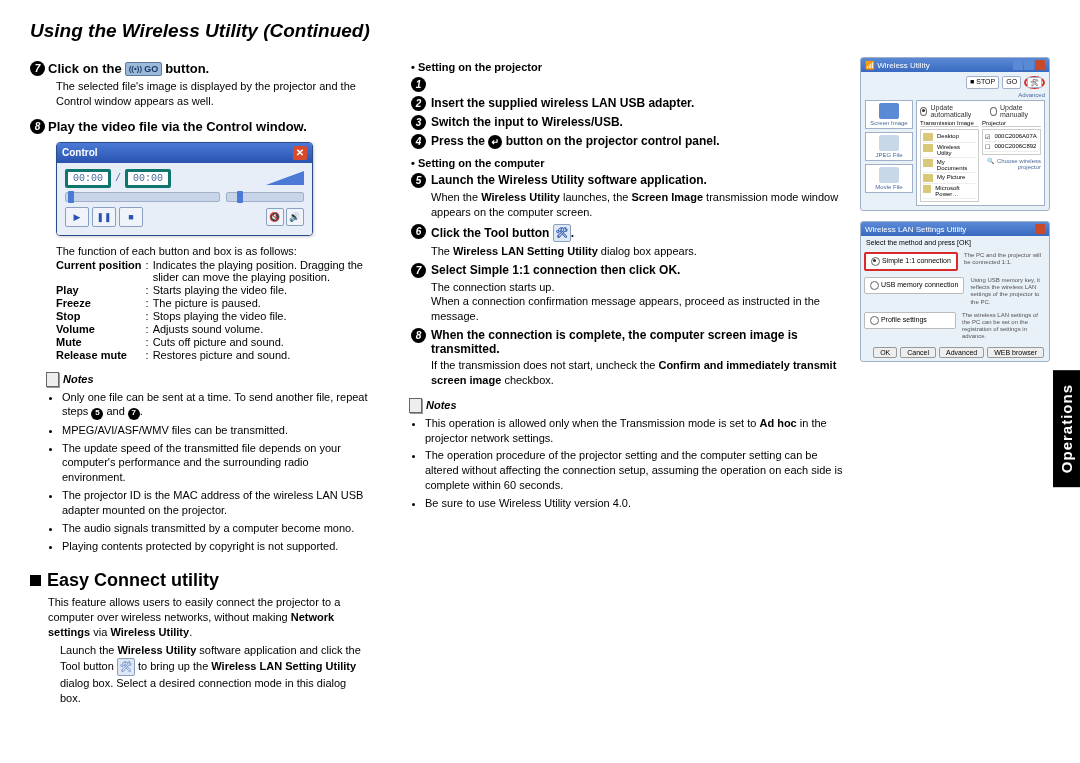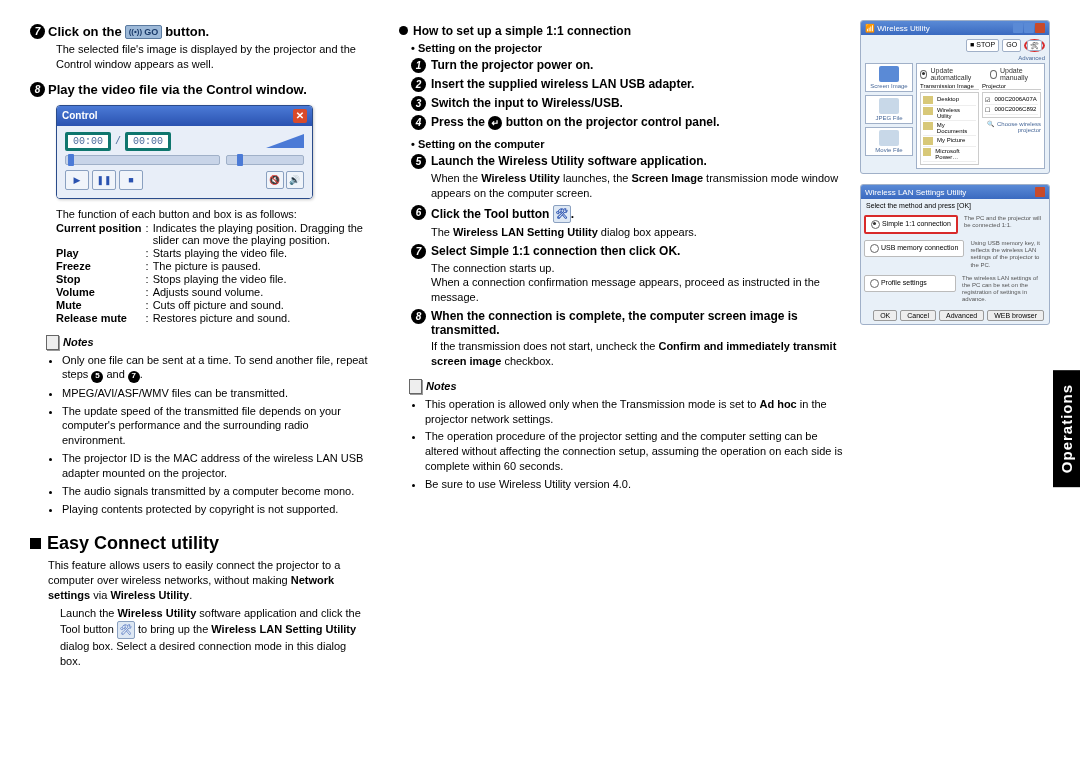--- a/index.html
+++ b/index.html
@@ -190,20 +190,21 @@
     font-size:15px;
     letter-spacing:1px;
   }
   .page-nums{display:flex;justify-content:space-around;margin-top:20px;font-size:12px;}
   .red-circ-ring { display:inline-block; border:2px solid #d82a2a; border-radius:50%; padding:0 1px;}
 </style>
 </head>
 <body>
 
 <div class="page">
+  <h1>Using the Wireless Utility (Continued)</h1>
 
   <div class="cols">
 
     <div class="col-left">
 
       <div class="step-head">
         <span class="num-circle">7</span>
         <span>Click on the</span>
         <span class="go-btn">
           <span class="ant">((•))</span>
@@ -317,28 +318,23 @@
           <span>Launch the </span><b>Wireless Utility</b><span> software application and click the Tool button </span>
           <span class="tool-btn">🛠</span>
           <span> to bring up the </span><b>Wireless LAN Setting Utility</b><span> dialog box. Select a desired connection mode in this dialog box.</span>
         </div>
       </div>
 
     </div>
 
     <div class="col-right">
       <div class="col-right-text">
-        <div class="bullet-head">
-          <span class="round-dot"></span>
-          <span>How to set up a simple 1:1 connection</span>
-        </div>
         <div class="sub-bullet">Setting on the projector</div>
         <div class="rstep">
             <span class="num-circle">1</span>
-            <span class="txt">Turn the projector power on.</span>
           </div>
         <div class="rstep">
             <span class="num-circle">2</span>
             <span class="txt">Insert the supplied wireless LAN USB adapter.</span>
           </div>
         <div class="rstep">
             <span class="num-circle">3</span>
             <span class="txt">Switch the input to Wireless/USB.</span>
           </div>
         <div class="rstep">

